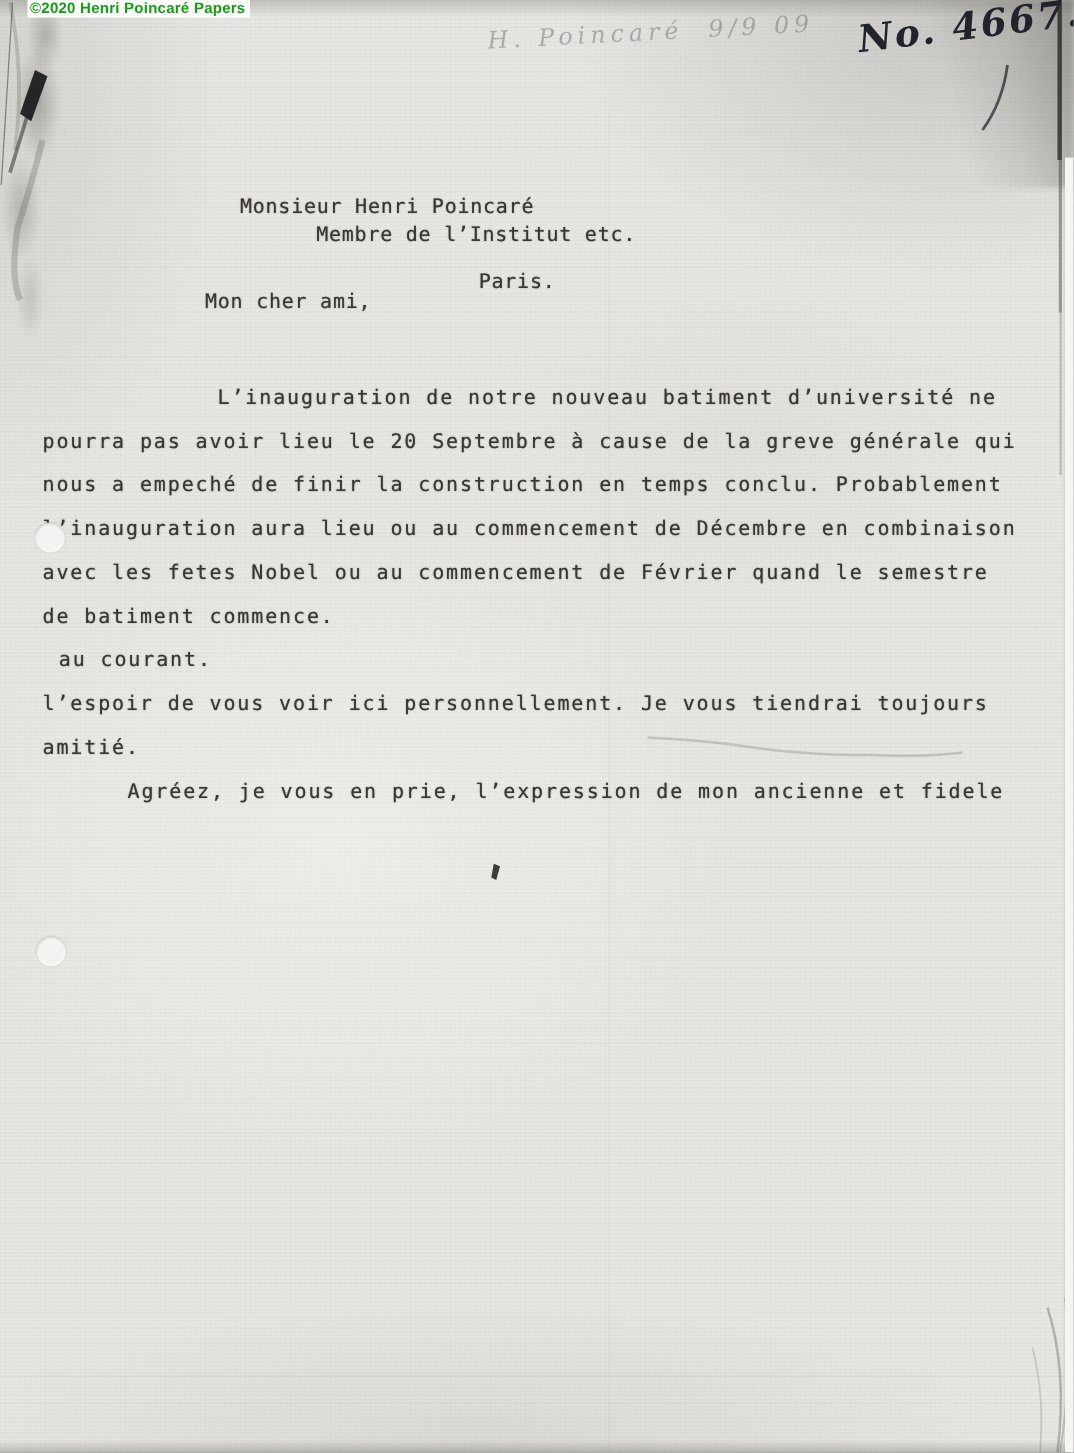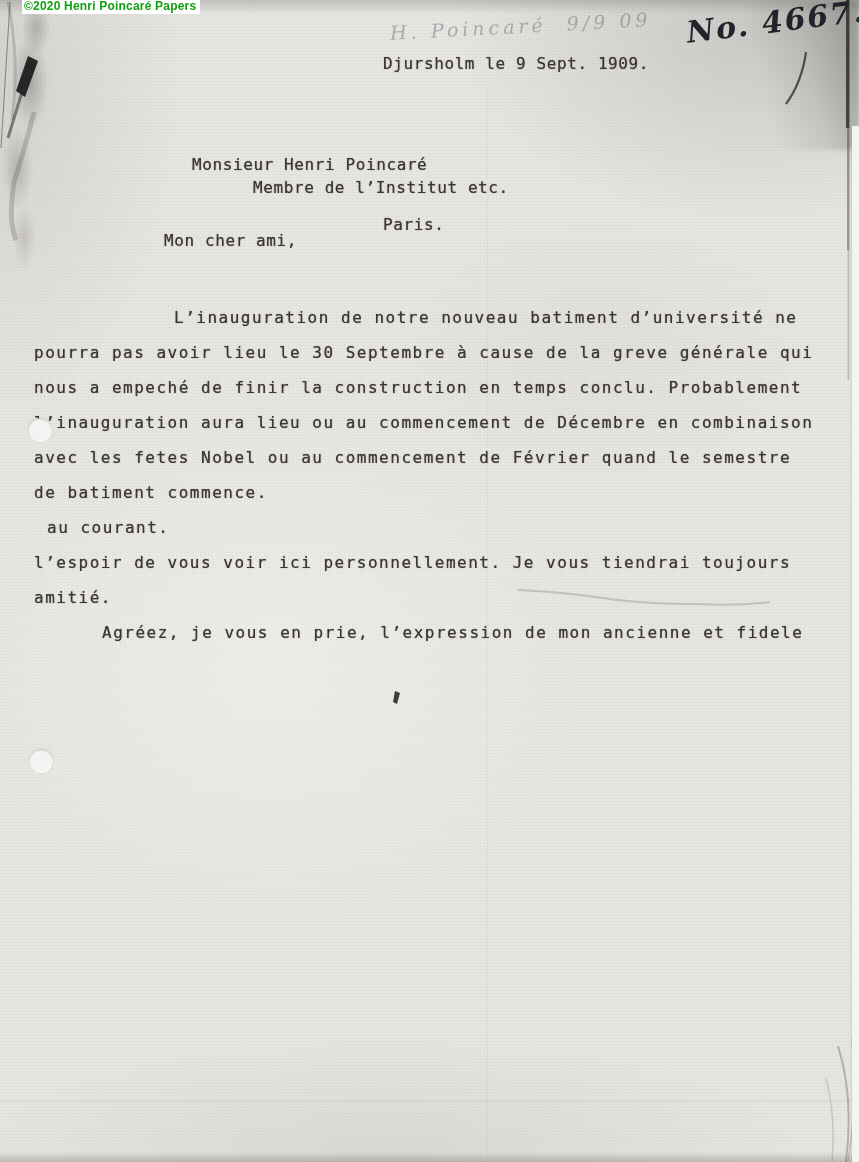--- a/index.html
+++ b/index.html
@@ -115,29 +115,28 @@
     <path d="M826,1078 q10,40 6,84" stroke="rgba(70,68,64,0.18)" stroke-width="1.5" fill="none"></path>
   </svg>
 
   <div class="right-edge"></div>
 
   <div class="copyright">©2020 Henri Poincaré Papers</div>
 
   <div class="pencil-note">H. Poincaré  9/9 09</div>
   <div class="archive-no">No. 4667.</div>
 
-  <div class="tw dateline">Djursholm le 9 Sept. 1909.</div>
   <div class="tw recipient-name">Monsieur Henri Poincaré</div>
   <div class="tw recipient-title">Membre de l’Institut etc.</div>
   <div class="tw recipient-city">Paris.</div>
   <div class="tw salutation">Mon cher ami,</div>
 
   <div class="body-block">
     <div class="body-line">L’inauguration de notre nouveau batiment d’université ne</div>
-    <div class="body-line">pourra pas avoir lieu le 30 Septembre à cause de la greve générale qui</div>
+    <div class="body-line">pourra pas avoir lieu le 20 Septembre à cause de la greve générale qui</div>
     <div class="body-line">nous a empeché de finir la construction en temps conclu. Probablement</div>
     <div class="body-line">l’inauguration aura lieu ou au commencement de Décembre en combinaison</div>
     <div class="body-line">avec les fetes Nobel ou au commencement de Février quand le semestre</div>
     <div class="body-line">de batiment commence.</div>
     <div class="body-line">au courant.</div>
     <div class="body-line">l’espoir de vous voir ici personnellement. Je vous tiendrai toujours</div>
     <div class="body-line">amitié.</div>
     <div class="body-line">Agréez, je vous en prie, l’expression de mon ancienne et fidele</div>
   </div>
 

